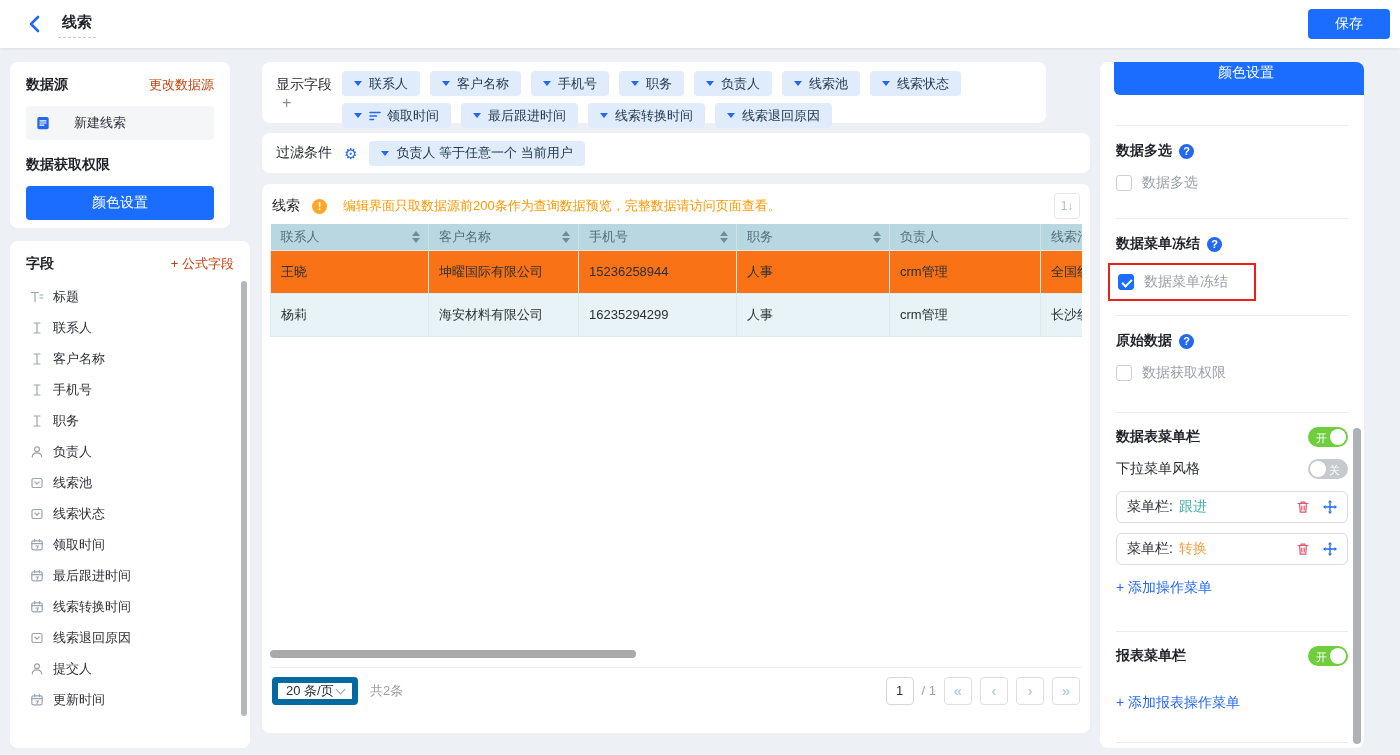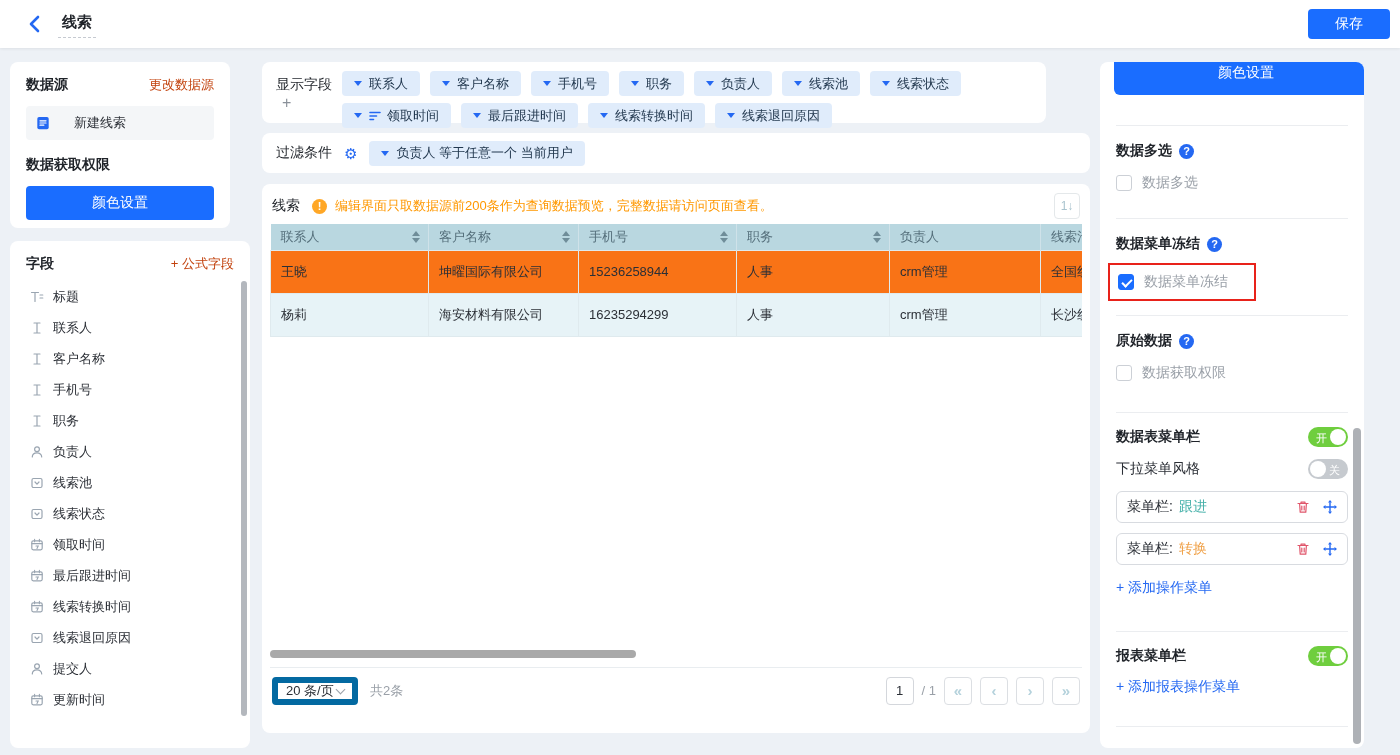--- a/index.html
+++ b/index.html
@@ -39,21 +39,21 @@
   .tri{width:0;height:0;border-left:4.5px solid transparent;border-right:4.5px solid transparent;border-top:5.5px solid #2468f2;margin-right:7px;flex:none}
   .lines-icon{margin-right:6px;flex:none}
 
   #filter-card{left:262px;top:133px;width:828px;height:40px;display:flex;align-items:center;gap:12px;padding:0 14px}
   .filter-label{font-size:14px;color:#1f2329}
   .gear{color:#2468f2;font-size:15px;cursor:pointer;line-height:1}
 
   #table-card{left:262px;top:184px;width:828px;height:549px;padding:0 8px}
   .info-row{height:40px;display:flex;align-items:center;gap:12px;padding:4px 2px 0}
   .tbl-title{font-size:14px;color:#1f2329}
-  .warn{display:flex;align-items:center;gap:8px;color:#ff9800;font-size:13px}
+  .warn{display:flex;align-items:center;gap:16px;color:#ff9800;font-size:13px}
   .warn-icon{width:15px;height:15px;border-radius:50%;background:#ffa726;color:#fff;font-size:11px;font-weight:700;display:inline-flex;align-items:center;justify-content:center;flex:none}
   .warn-icon::after{content:"!"}
   .sort-btn{margin-left:auto;width:26px;height:26px;border:1px solid #e4e8ea;border-radius:4px;background:#fff;color:#a9c3ce;font-size:12px;display:flex;align-items:center;justify-content:center;cursor:pointer}
 
   .tbl-wrap{width:812px;overflow:hidden}
   table{border-collapse:collapse;table-layout:fixed;width:990px;font-size:13px}
   th{background:#b9d7e0;color:#546e7a;font-weight:400;text-align:left;height:26px;padding:0 10px;border-right:1px solid #cfe2e9;position:relative;cursor:pointer}
   td{height:43px;padding:0 10px;border:1px solid #dfeaee;background:#f97316;color:#2b2f36;overflow:hidden;white-space:nowrap}
   tr.alt td{background:#e7f3f7}
   .th-sort{position:absolute;right:8px;top:7px;display:flex;flex-direction:column;gap:2px}
@@ -476,17 +476,17 @@
   </div>
   <a class="add-link mt14" style="margin-top:14px">+ 添加操作菜单</a>
 
   <div class="divider mt34"></div>
   <div class="row-between mt14">
     <span class="sec-title">报表菜单栏</span>
     <span class="toggle on">
         <span class="t-label">开</span>
       </span>
   </div>
-  <a class="add-link" style="margin-top:12px">+ 添加报表操作菜单</a>
+  <a class="add-link" style="margin-top:28px">+ 添加报表操作菜单</a>
   <div class="divider mt30"></div>
 
   <div class="vscroll" id="settings-scroll"></div>
 </div>
 
 </body></html>

